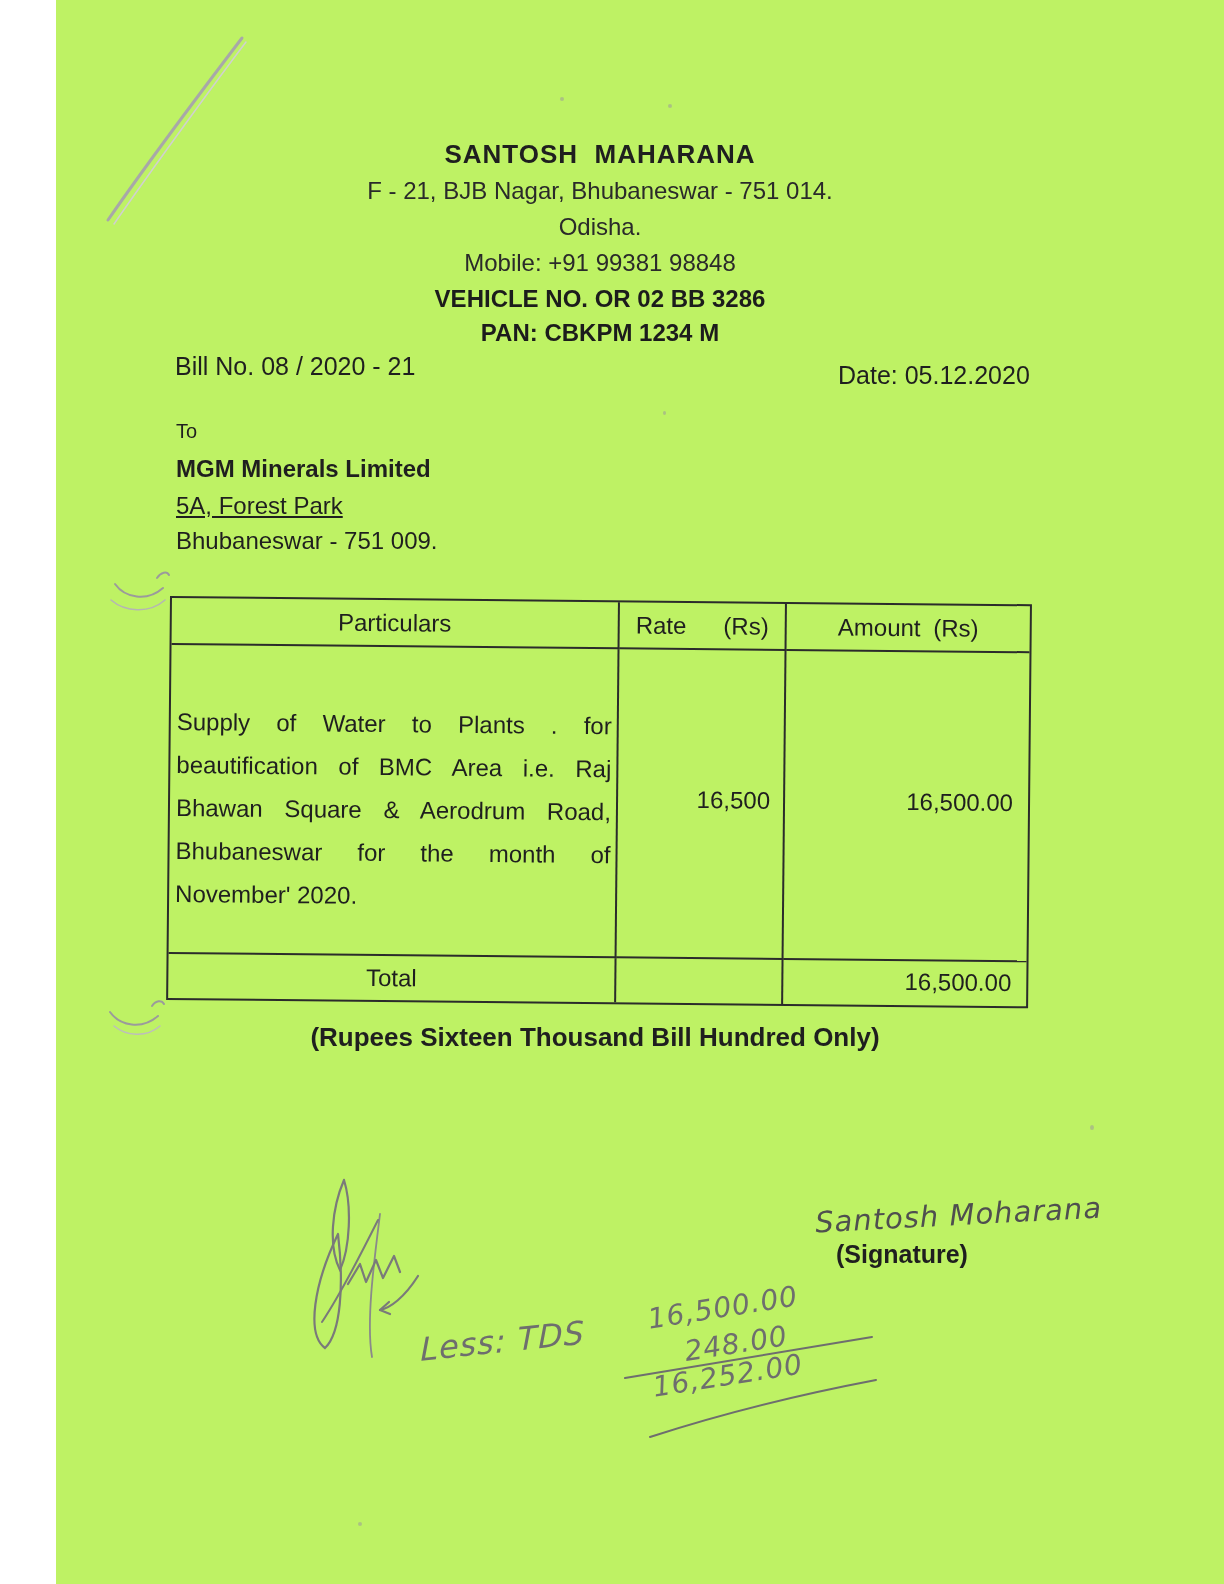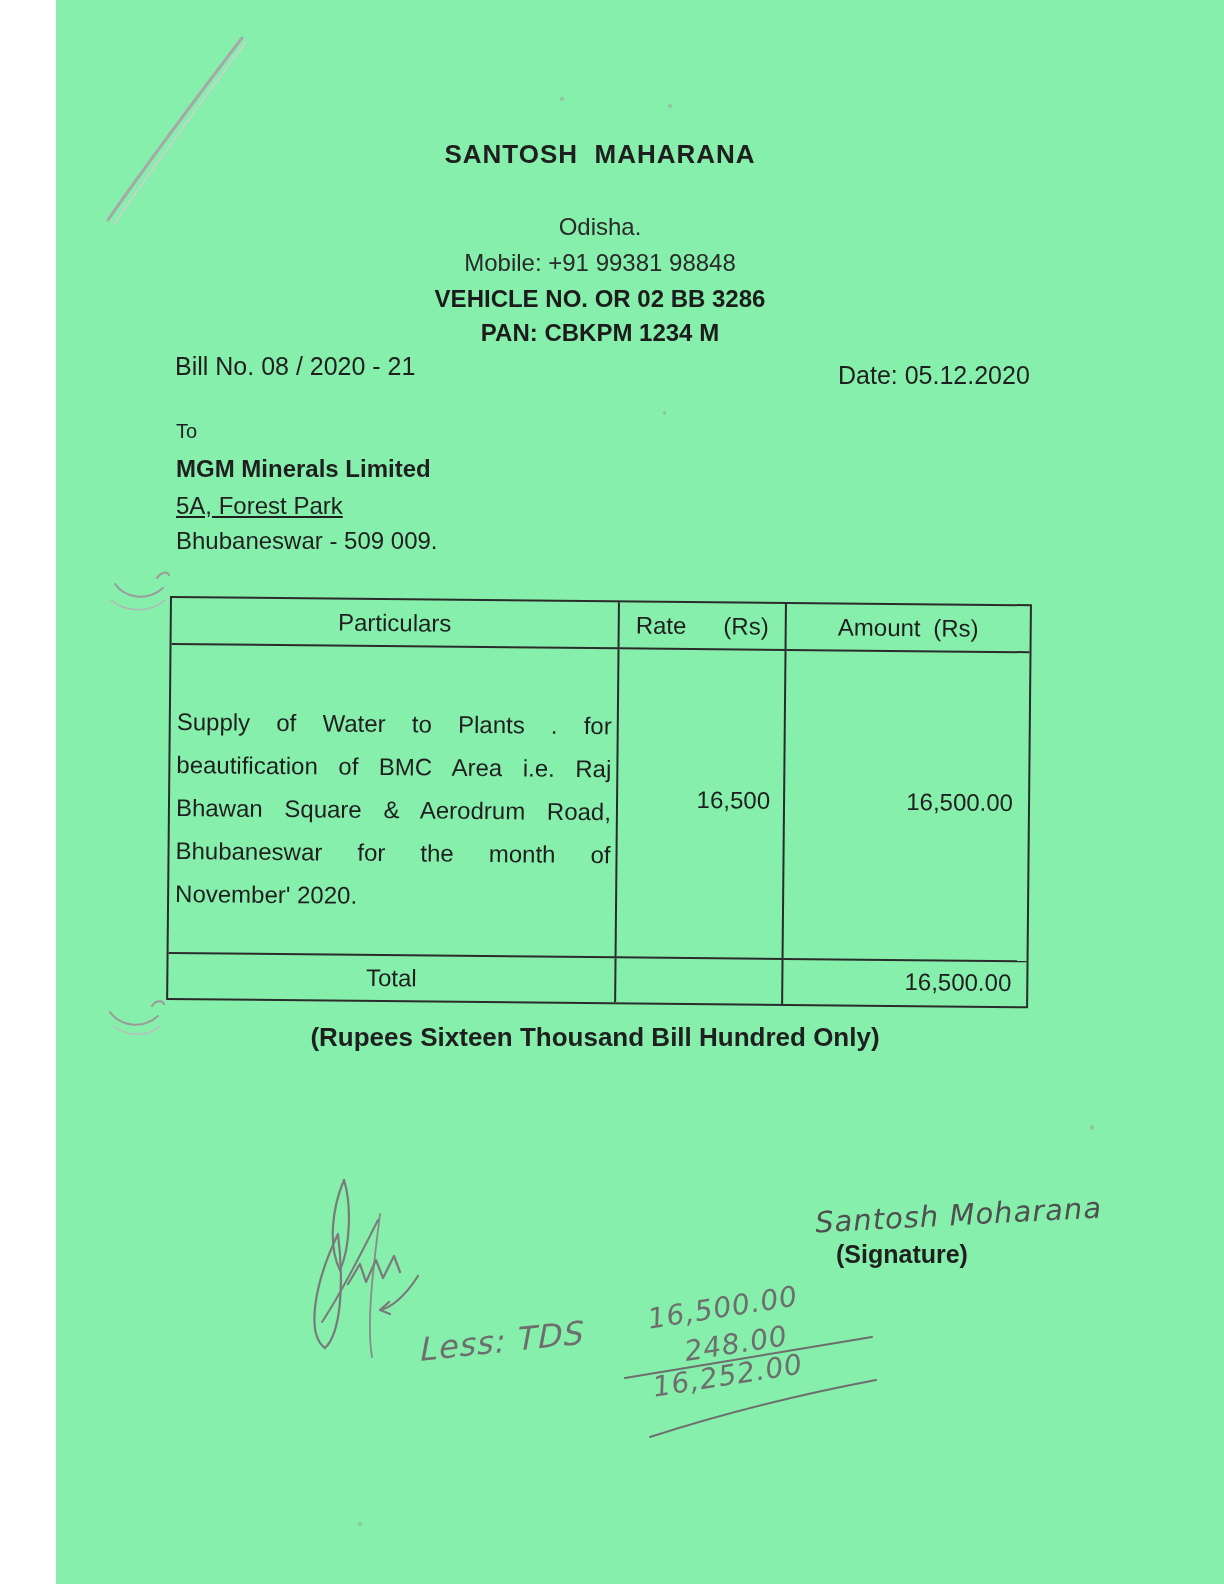--- a/index.html
+++ b/index.html
@@ -1,18 +1,18 @@
 <!DOCTYPE html>
 <html><head>
 <meta charset="utf-8">
 <style>
   html,body { margin:0; padding:0; background:#e9e9e9; }
   .page {
     position:relative; width:1224px; height:1584px; margin:0 auto;
-    background:#86efac; overflow:hidden;
+    background:#bef264; overflow:hidden;
     font-family:"Liberation Sans", sans-serif; color:#1f1f1f;
   }
   .edge-strip { position:absolute; left:0; top:0; width:56px; height:100%; background:#ffffff; }
   .abs { position:absolute; }
 
   
   .center-col { position:absolute; left:0; width:1200px; text-align:center; white-space:pre; }
   .h-name    { top:139px; font-size:26px; font-weight:bold; letter-spacing:1px; }
   .h-line    { font-size:24px; color:#2a2a2a; }
   .h-addr    { top:177px; }
@@ -74,32 +74,33 @@
 
 <div class="page">
   <div class="edge-strip"></div>
 
   <svg class="abs" style="left:92px; top:28px;" width="170" height="200" viewBox="0 0 170 200">
     <path d="M16,192 C52,140 118,52 150,10" fill="none" stroke="#a8a8a8" stroke-width="3" stroke-linecap="round"></path>
     <path d="M22,196 C58,144 122,56 154,14" fill="none" stroke="#d0d0d0" stroke-width="1.5" stroke-linecap="round"></path>
   </svg>
 
   <div class="center-col h-name">SANTOSH  MAHARANA</div>
+  <div class="center-col h-line h-addr">F - 21, BJB Nagar, Bhubaneswar - 751 014.</div>
   <div class="center-col h-line h-state">Odisha.</div>
   <div class="center-col h-line h-mobile">Mobile: +91 99381 98848</div>
   <div class="center-col h-line h-vehicle">VEHICLE NO. OR 02 BB 3286</div>
   <div class="center-col h-line h-pan">PAN: CBKPM 1234 M</div>
 
   <div class="abs bill-no">Bill No. 08 / 2020 - 21</div>
   <div class="abs date">Date: 05.12.2020</div>
 
   <div class="abs to-label">To</div>
   <div class="abs to-name">MGM Minerals Limited</div>
   <div class="abs to-a1">5A, Forest Park</div>
-  <div class="abs to-a2">Bhubaneswar - 509 009.</div>
+  <div class="abs to-a2">Bhubaneswar - 751 009.</div>
 
   <svg class="abs" style="left:105px; top:558px;" width="72" height="62" viewBox="0 0 72 62">
     <path d="M10,26 C20,40 42,44 58,30" fill="none" stroke="#9b9b9b" stroke-width="2" stroke-linecap="round"></path>
     <path d="M52,20 C56,14 62,13 64,17" fill="none" stroke="#9b9b9b" stroke-width="2" stroke-linecap="round"></path>
     <path d="M6,42 C20,54 44,56 60,42" fill="none" stroke="#b5b5b5" stroke-width="1.6" stroke-linecap="round"></path>
   </svg>
   <svg class="abs" style="left:102px; top:988px;" width="72" height="58" viewBox="0 0 72 58">
     <path d="M8,24 C18,38 40,42 56,28" fill="none" stroke="#9b9b9b" stroke-width="2" stroke-linecap="round"></path>
     <path d="M50,18 c4,-6 10,-6 12,-2" fill="none" stroke="#9b9b9b" stroke-width="2" stroke-linecap="round"></path>
     <path d="M12,38 C24,48 44,50 58,38" fill="none" stroke="#bdbdbd" stroke-width="1.5" stroke-linecap="round"></path>

